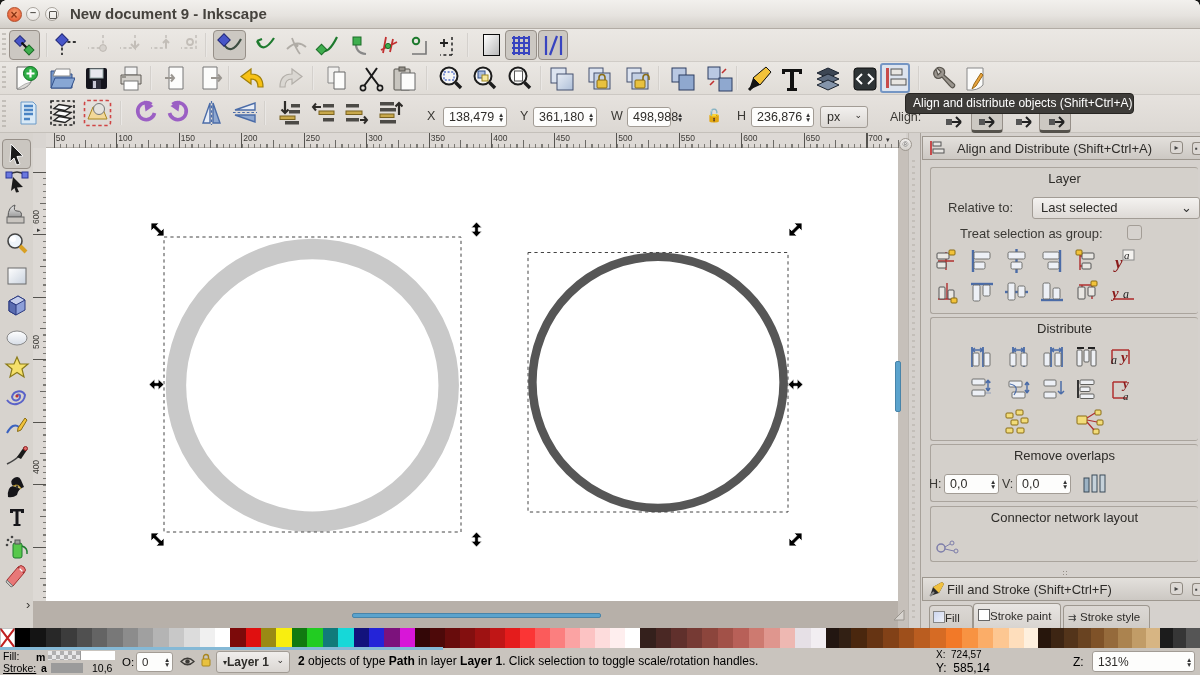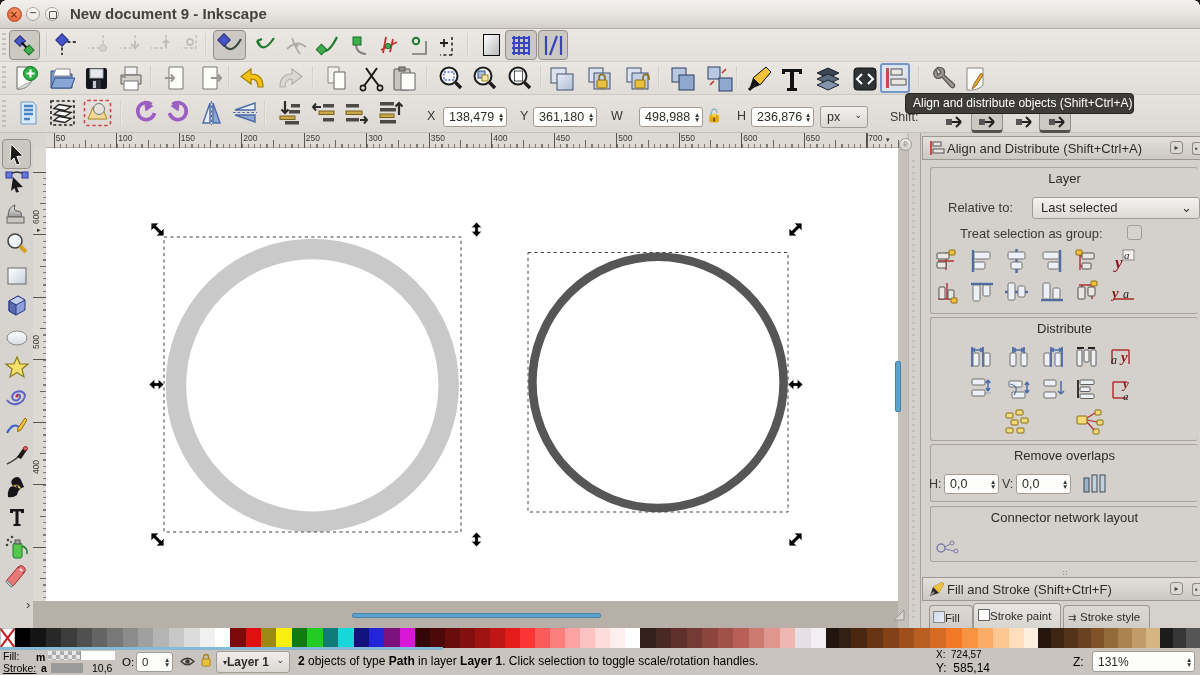--- a/index.html
+++ b/index.html
@@ -357,26 +357,26 @@
  <rect x="2" y="15" width="14" height="3.5" fill="#c8a84b" stroke="#7a621e"></rect>
  <rect x="2" y="21" width="16" height="3.5" fill="#4c4a46"></rect>
  <path d="M21 16 L21 4 M17.5 7.5 L21 4 L24.5 7.5" fill="none" stroke="#2e2c29" stroke-width="2.2"></path>
 </svg>
 </div>
 <span class="abs lbl" style="left:427px;top:109px;">X</span>
 <div class="abs spin" style="left:443px;top:107px;width:64px;height:20px;">138,479<span class="arr">▴<br>▾</span></div>
 <span class="abs lbl" style="left:520px;top:109px;">Y</span>
 <div class="abs spin" style="left:533px;top:107px;width:64px;height:20px;">361,180<span class="arr">▴<br>▾</span></div>
 <span class="abs lbl" style="left:611px;top:109px;">W</span>
-<div class="abs spin" style="left:627px;top:107px;width:64px;height:20px;margin-left:12px;">498,988<span class="arr">▴<br>▾</span></div>
+<div class="abs spin" style="left:627px;top:107px;width:44px;height:20px;">498,988<span class="arr">▴<br>▾</span></div>
 <span class="abs" style="left:706px;top:108px;font-size:13px;color:#c8a028;">🔓</span>
 <span class="abs lbl" style="left:737px;top:109px;">H</span>
 <div class="abs spin" style="left:751px;top:107px;width:63px;height:20px;">236,876<span class="arr">▴<br>▾</span></div>
 <div class="abs" style="left:820px;top:106px;width:48px;height:22px;background:linear-gradient(#f2f0ee,#dcd8d4);border:1px solid #a29c95;border-radius:3px;box-sizing:border-box;font-size:12.5px;color:#2e2c29;padding:3px 0 0 6px;">px<span style="float:right;margin-right:5px;font-size:9px;">⌄</span></div>
-<span class="abs lbl" style="left:890px;top:110px;">Shift:</span>
+<span class="abs lbl" style="left:890px;top:110px;">Align:</span>
 
 <div class="abs pressed" style="left:971px;top:111px;width:32px;height:22px;border-bottom:3px solid #55524c;"></div>
 <div class="abs pressed" style="left:1039px;top:111px;width:32px;height:22px;border-bottom:3px solid #55524c;"></div>
 <div id="affecticons" class="abs" style="left:930px;top:108px;width:170px;height:25px;">
 <svg class="abs" style="left:15px;top:6px;" width="22" height="16" viewBox="0 0 22 16">
       <path d="M2 8 H16 M16 8 L11 3 M16 8 L11 13" stroke="#222" stroke-width="2" fill="none"></path>
       <rect x="1" y="5" width="6" height="6" fill="#555"></rect>
     </svg>
 <svg class="abs" style="left:48px;top:6px;" width="22" height="16" viewBox="0 0 22 16">
       <path d="M2 8 H16 M16 8 L11 3 M16 8 L11 13" stroke="#222" stroke-width="2" fill="none"></path>
@@ -567,21 +567,21 @@
 <div id="dock" class="abs"></div>
 
 <div class="abs" style="left:899px;top:138px;width:13px;height:13px;border-radius:50%;background:linear-gradient(#f0eeec,#d5d1cc);border:1px solid #9d978f;box-sizing:border-box;font-size:8px;color:#777;text-align:center;line-height:11px;">®</div>
 
 <div class="dockhdr" style="top:136px;">
  <svg width="16" height="16" style="margin-left:6px;" viewBox="0 0 16 16">
   <rect x="1" y="1" width="2" height="14" fill="#c84b4b"></rect>
   <rect x="4" y="2" width="8" height="4" fill="#e8e6e2" stroke="#555" stroke-width="1"></rect>
   <rect x="4" y="9" width="11" height="4" fill="#e8e6e2" stroke="#555" stroke-width="1"></rect>
  </svg>
- <span style="margin-left:2px;">Align and Distribute (Shift+Ctrl+A)</span>
+ <span style="margin-left:12px;">Align and Distribute (Shift+Ctrl+A)</span>
 </div>
 <div class="hbtn" style="left:1170px;top:141px;">▸</div>
 <div class="hbtn" style="left:1192px;top:142px;width:8px;border-right:none;border-radius:3px 0 0 3px;">▪</div>
 
 <div class="frame" style="top:167px;height:147px;">
  <div class="ftitle">Layer</div>
 </div>
 <span class="abs lbl" style="left:948px;top:200px;font-size:13px;">Relative to:</span>
 <div class="abs" style="left:1032px;top:197px;width:168px;height:22px;background:linear-gradient(#f4f2f0,#dedad6);border:1px solid #a29c95;border-radius:3px;box-sizing:border-box;font-size:13px;color:#2e2c29;padding:2px 0 0 8px;">Last selected</div>
 <span class="abs" style="left:1181px;top:200px;font-size:13px;color:#333;">⌄</span>

